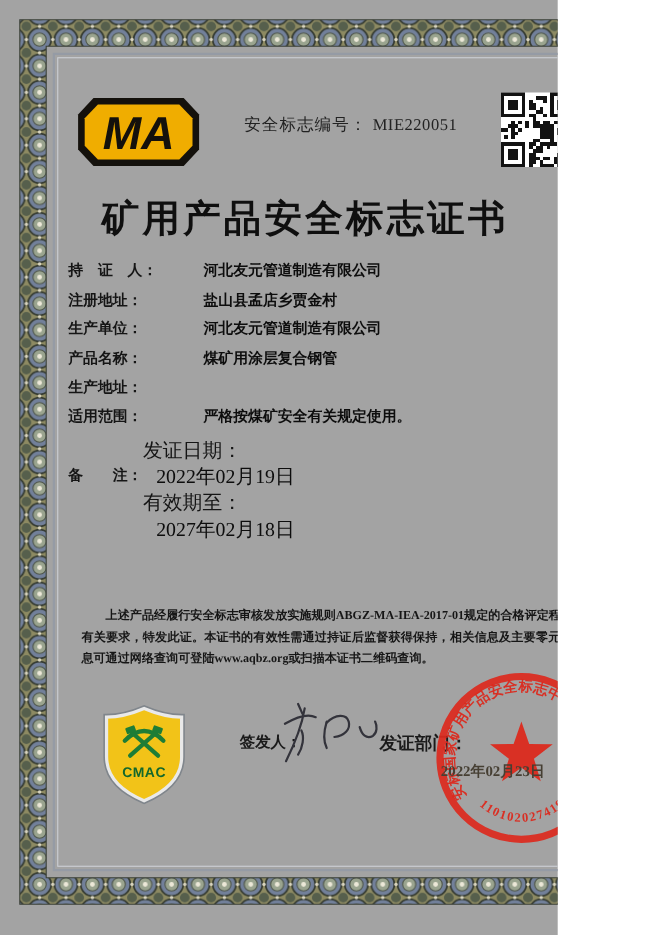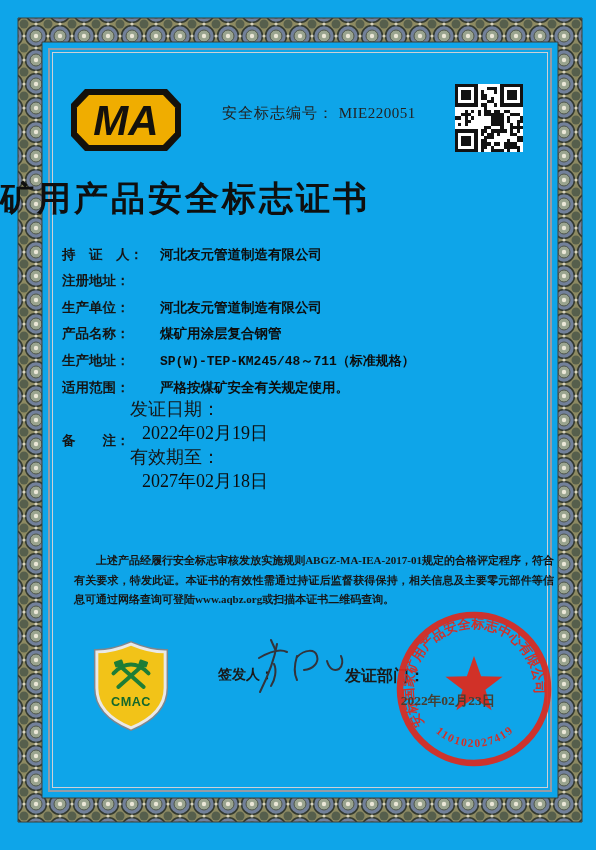--- a/index.html
+++ b/index.html
@@ -1,30 +1,30 @@
 <!DOCTYPE html>
 <html><head>
 <meta charset="utf-8">
 <style>
   html,body{margin:0;padding:0;background:#ffffff;}
-  .page{position:relative;width:596px;height:850px;background:#0ea5e9;overflow:hidden;
+  .page{position:relative;width:507px;height:850px;background:#a3a3a3;overflow:hidden;
         font-family:"Liberation Serif", serif;color:#1a1a1a;}
   .abs{position:absolute;}
   .border-svg{left:0;top:0;pointer-events:none;}
   
   .ma-logo{left:70px;top:88px;width:112px;height:64px;}
   .cert-no-line{left:222px;top:104px;font-size:15px;color:#222;letter-spacing:1px;white-space:nowrap;}
   .cert-no-line .num{font-family:"Liberation Serif",serif;letter-spacing:0.5px;margin-top:48px;}
   .qr{left:455px;top:84px;width:68px;height:68px;}
   
-  .title{left:0;top:176px;width:100%;font-size:34px;font-weight:bold;
-         letter-spacing:3px;color:#0f0f0f;}
+  .title{left:0;top:176px;width:100%;text-align:center;font-size:34px;font-weight:bold;
+         letter-spacing:3px;color:#0f0f0f;padding-left:24px;}
   
   .fields{left:62px;top:237px;width:480px;}
-  .frow{display:flex;align-items:flex-end;height:26.6px;font-size:13.5px;font-weight:bold;white-space:nowrap;}
+  .frow{display:flex;align-items:flex-start;height:26.6px;font-size:13.5px;font-weight:bold;white-space:nowrap;gap:25px;}
   .flabel{min-width:86px;color:#151515;}
   .fvalue{padding-left:12px;color:#0d0d0d;}
   .frow.std .fvalue{font-family:"Liberation Mono","DejaVu Sans Mono",monospace;font-weight:bold;font-size:13px;}
   .dates-row{display:flex;align-items:baseline;height:26.6px;font-size:18px;font-weight:normal;white-space:nowrap;flex-direction:column;}
   .dates-row .second{margin-left:68px;}
   
   .statement{left:74px;top:551px;width:480px;font-size:11px;font-weight:bold;line-height:19.5px;
              text-align:justify;text-indent:2em;color:#161616;margin:0;}
   
   .cmac{left:92px;top:640px;width:78px;height:92px;}
@@ -209,32 +209,32 @@
 
   <div class="abs title">矿用产品安全标志证书</div>
 
   <div class="abs fields">
     <div class="frow">
       <span class="flabel">持　证　人：</span>
       <span class="fvalue">河北友元管道制造有限公司</span>
     </div>
     <div class="frow">
       <span class="flabel">注册地址：</span>
+      <span class="fvalue">盐山县孟店乡贾金村</span>
     </div>
     <div class="frow">
       <span class="flabel">生产单位：</span>
       <span class="fvalue">河北友元管道制造有限公司</span>
     </div>
     <div class="frow">
       <span class="flabel">产品名称：</span>
       <span class="fvalue">煤矿用涂层复合钢管</span>
     </div>
     <div class="frow std">
       <span class="flabel">生产地址：</span>
-      <span class="fvalue">SP(W)-TEP-KM245/48～711（标准规格）</span>
     </div>
     <div class="frow">
       <span class="flabel">适用范围：</span>
       <span class="fvalue">严格按煤矿安全有关规定使用。</span>
     </div>
     <div class="dates-row">
       <span class="flabel">发证日期：</span>
       <span class="fvalue">2022年02月19日</span>
       <span class="flabel second">有效期至：</span>
       <span class="fvalue">2027年02月18日</span>

